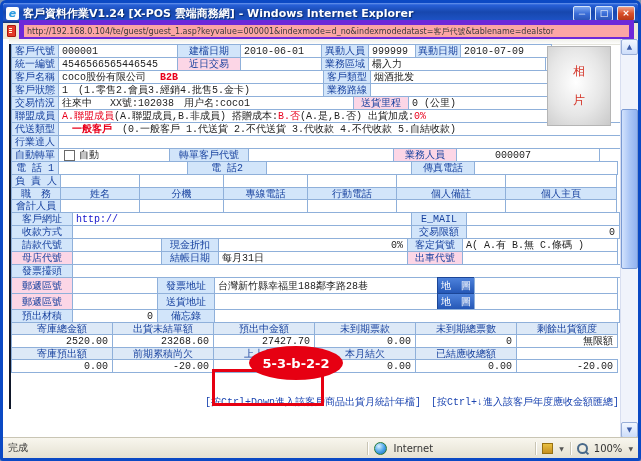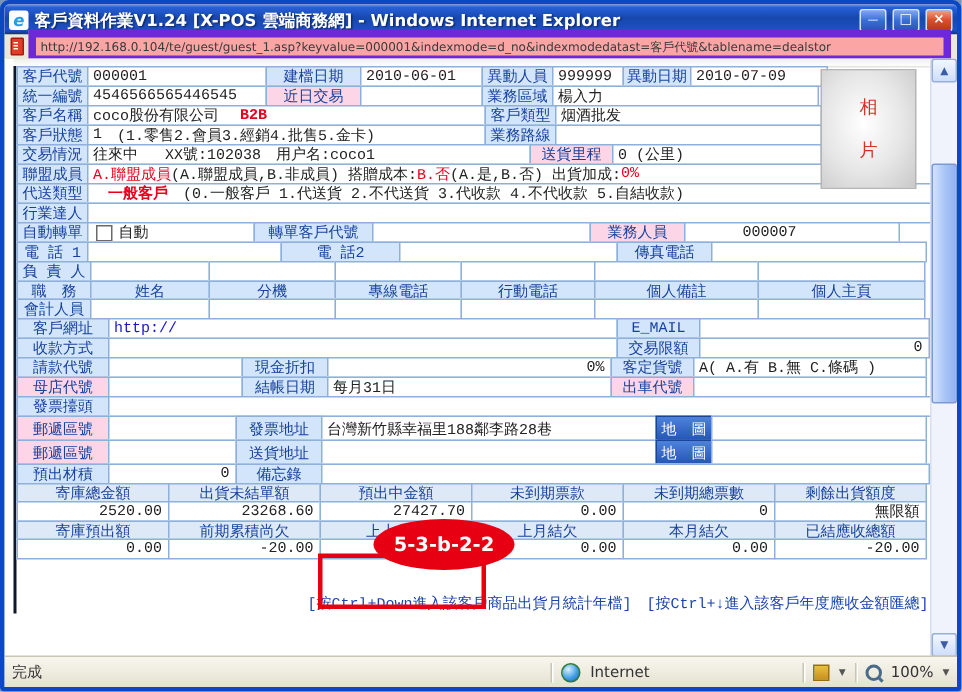--- a/index.html
+++ b/index.html
@@ -315,21 +315,20 @@
         <div class="c fd rt" style="width:102px">23268.60</div>
         <div class="c fd rt" style="width:102px">27427.70</div>
         <div class="c fd rt" style="width:102px">0.00</div>
         <div class="c fd rt" style="width:102px">0</div>
         <div class="c fd rt" style="width:102px">無限額</div>
       </div>
       <div class="row h13">
         <div class="c sh" style="width:102px">寄庫預出額</div>
         <div class="c sh" style="width:102px">前期累積尚欠</div>
         <div class="c sh" style="width:102px">上上月欠</div>
-        <div class="c sh" style="width:102px">上月結欠</div>
         <div class="c sh" style="width:102px">本月結欠</div>
         <div class="c sh" style="width:102px">已結應收總額</div>
       </div>
       <div class="row">
         <div class="c fd rt" style="width:102px">0.00</div>
         <div class="c fd rt" style="width:102px">-20.00</div>
         <div class="c fd rt" style="width:102px">0.00</div>
         <div class="c fd rt" style="width:102px">0.00</div>
         <div class="c fd rt" style="width:102px">0.00</div>
         <div class="c fd rt" style="width:102px">-20.00</div>

